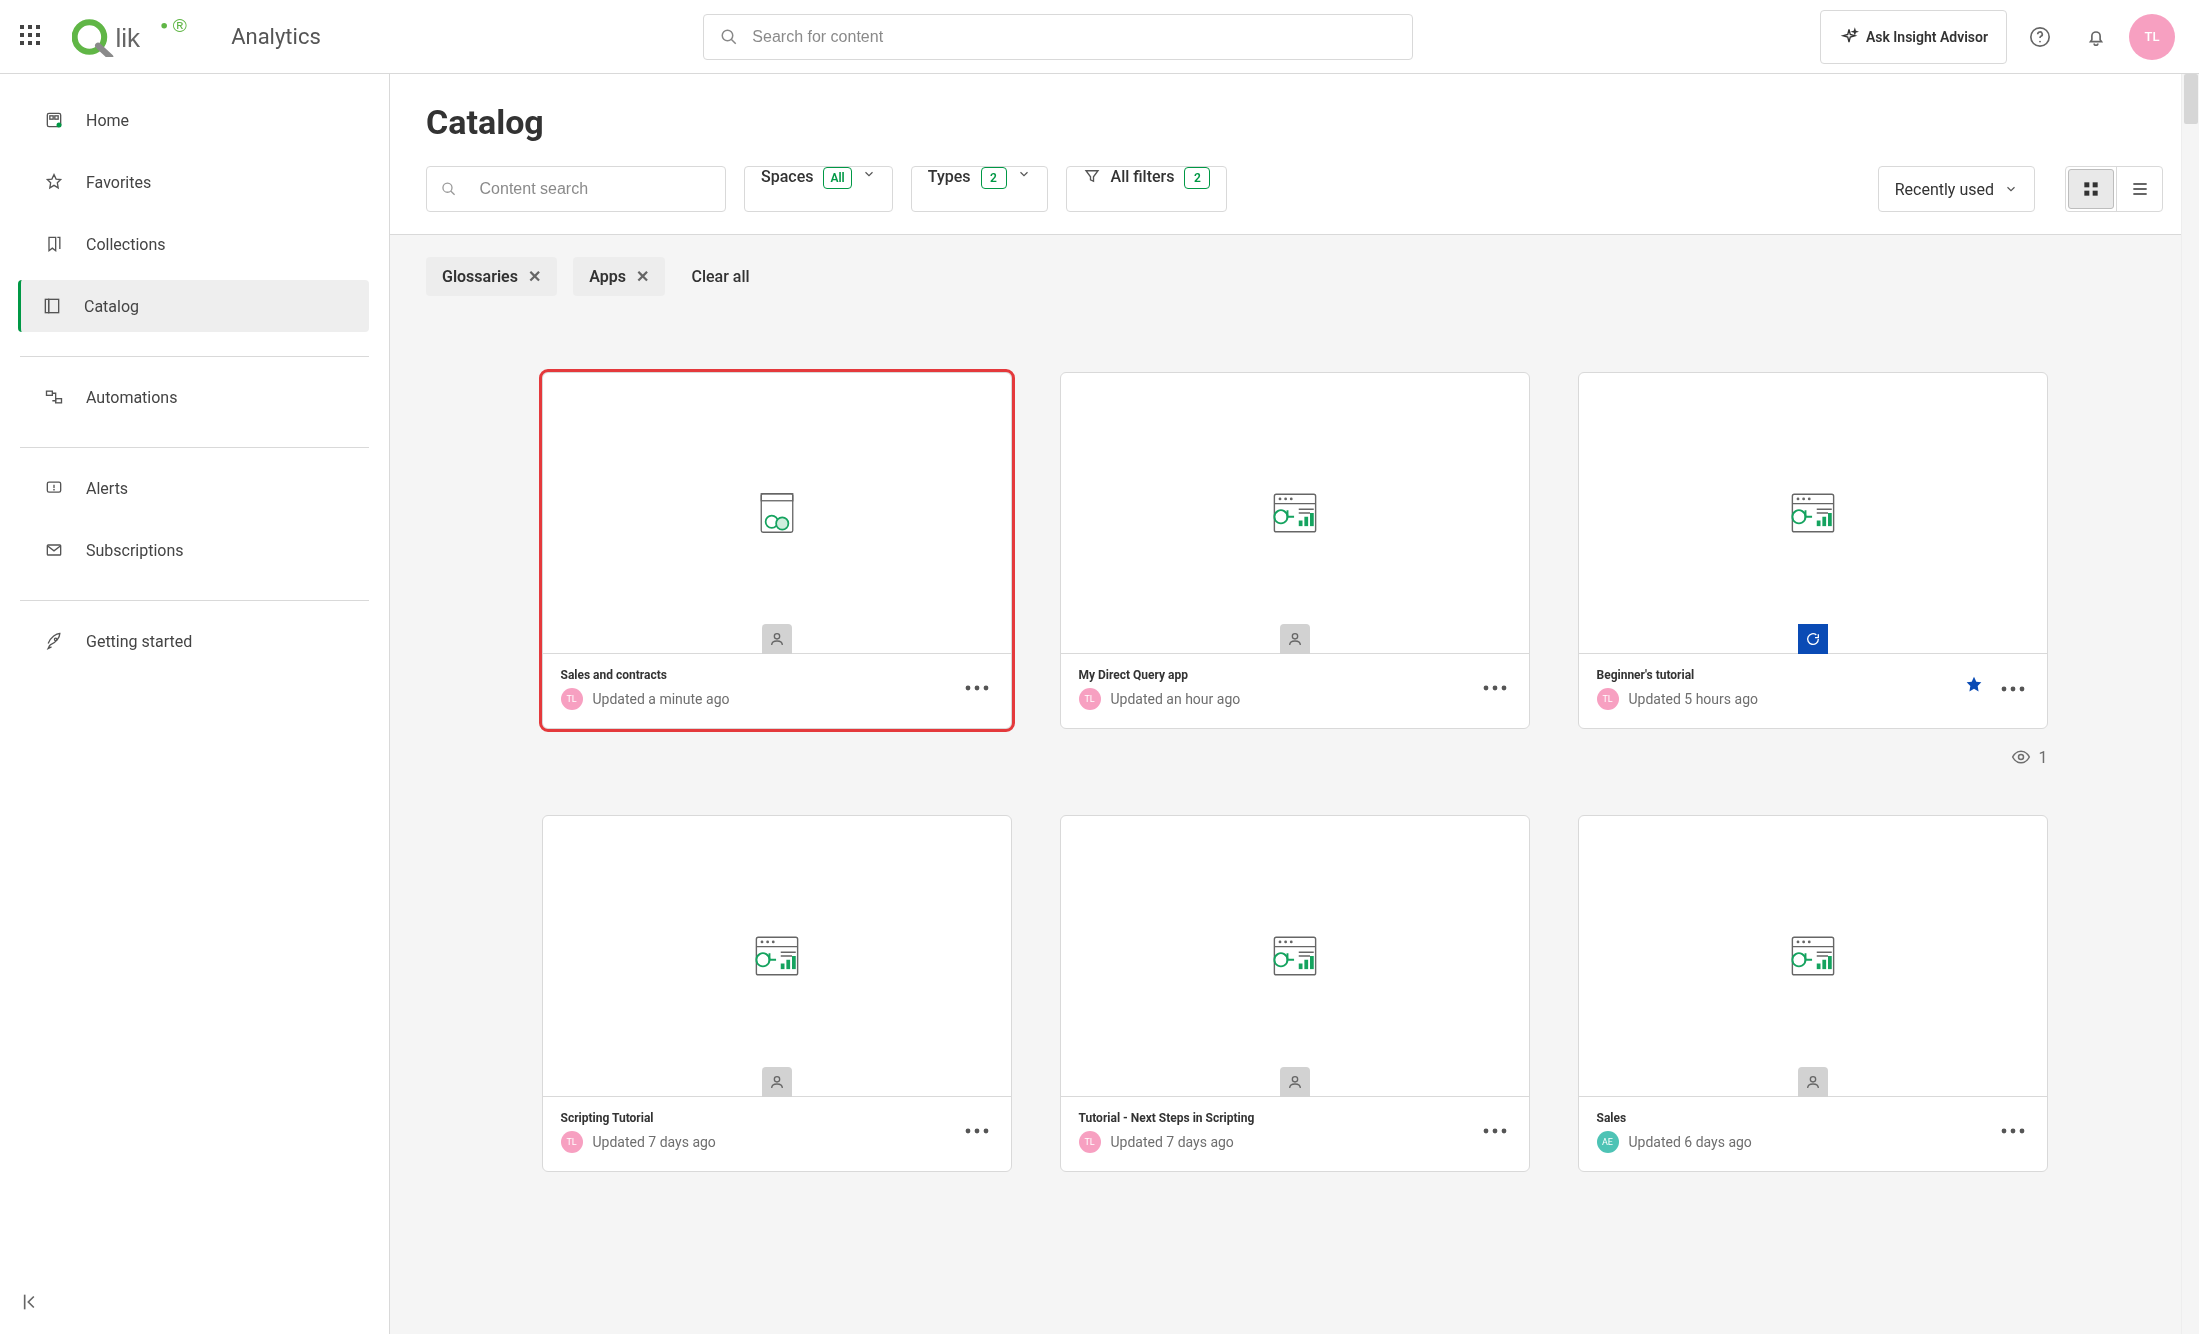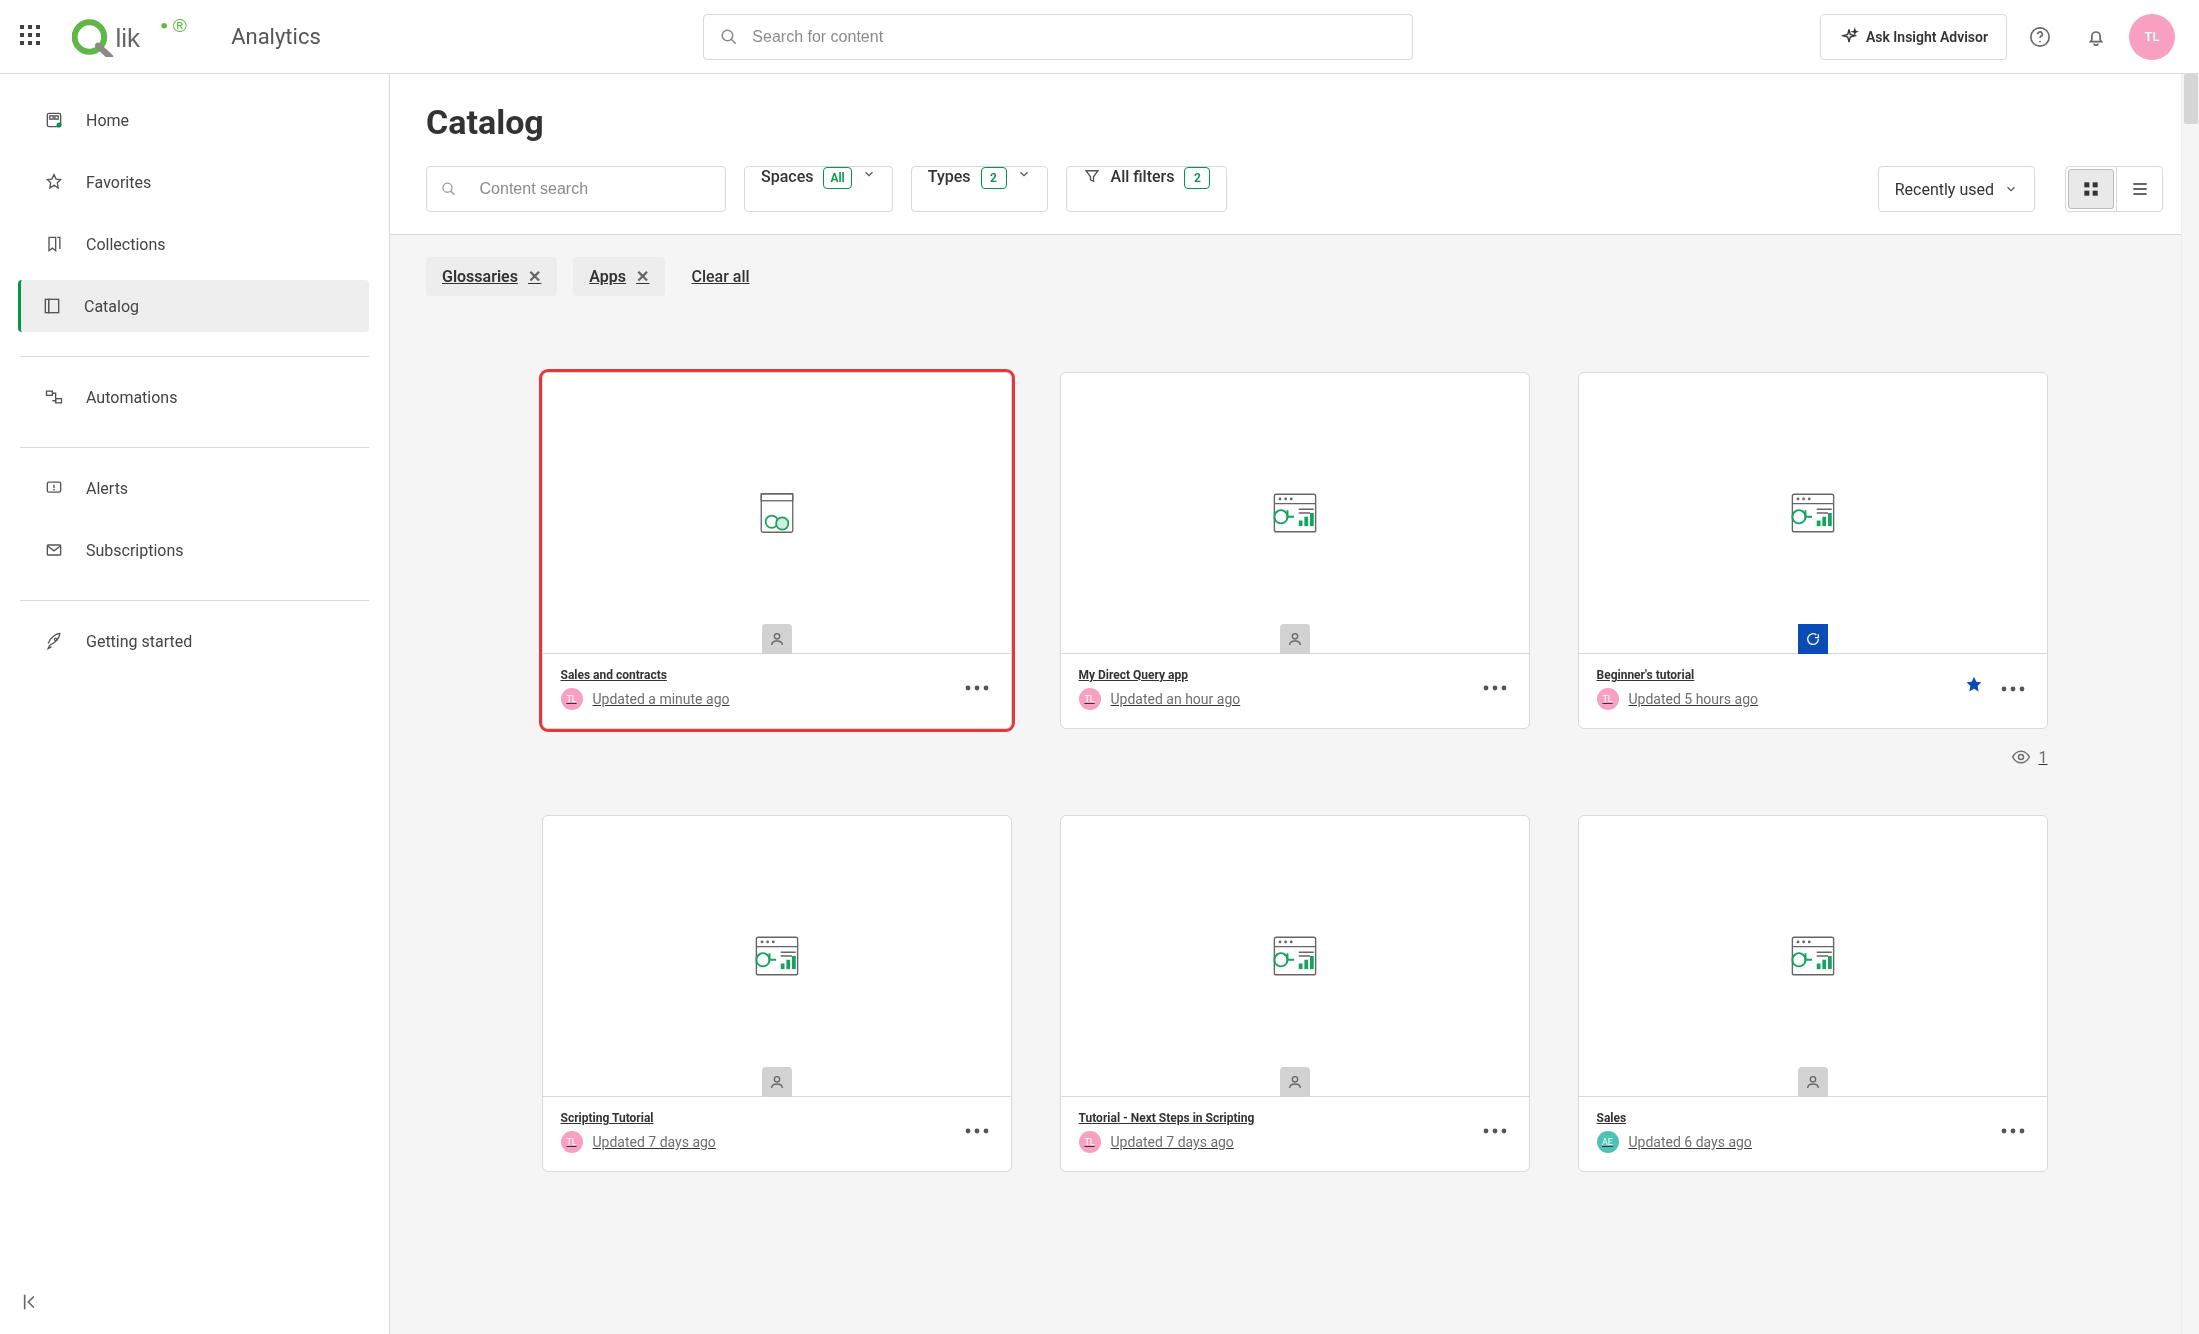--- a/index.html
+++ b/index.html
@@ -57,21 +57,21 @@
   }
   .search-box svg { width:18px; height:18px; margin-right:12px; flex:none; }
   .search-box input {
     border:none; outline:none; font-size:16px; color: #0369a1; width:100%;
     background: transparent;
   }
   .search-box input::placeholder { color: #8a8a8a; }
 
   .insight-btn {
     display:flex; align-items:center; border:1px solid var(--border);
-    border-radius:4px; height:46px; padding: 0 18px; font-weight:600;
+    border-radius:4px; height:54px; padding: 0 18px; font-weight:600;
     margin-left: 24px; gap:7px;
   }
   .top-icon {
     width:46px; height:46px; display:flex; align-items:center; justify-content:center;
     margin-left: 10px; color:#666;
   }
   .avatar {
     width:46px; height:46px; border-radius:50%; background: var(--pink);
     display:flex; align-items:center; justify-content:center;
     color: white; font-size:13px; font-weight:500; margin-left: 10px;
@@ -152,21 +152,20 @@
   .view-toggle .vb {
     width:46px; display:flex; align-items:center; justify-content:center;
   }
   .view-toggle .vb.grid { background:#e9e9e9; border:1px solid #bdbdbd; margin:2px; border-radius:3px;}
   .view-toggle .vb.list { border-left:1px solid var(--border); }
 
   
   .content-area {
     flex:1; overflow:auto; background: var(--bg-main);
     border-top:1px solid var(--border);
-    text-decoration:underline;
   }
   .chips-row {
     display:flex; align-items:center; gap:16px;
     padding: 22px 36px 6px 36px;
   }
   .chip {
     display:flex; align-items:center; gap:10px;
     background: var(--chip-bg); padding: 10px 16px; border-radius:4px;
     font-size:16px; font-weight:600;
   }

